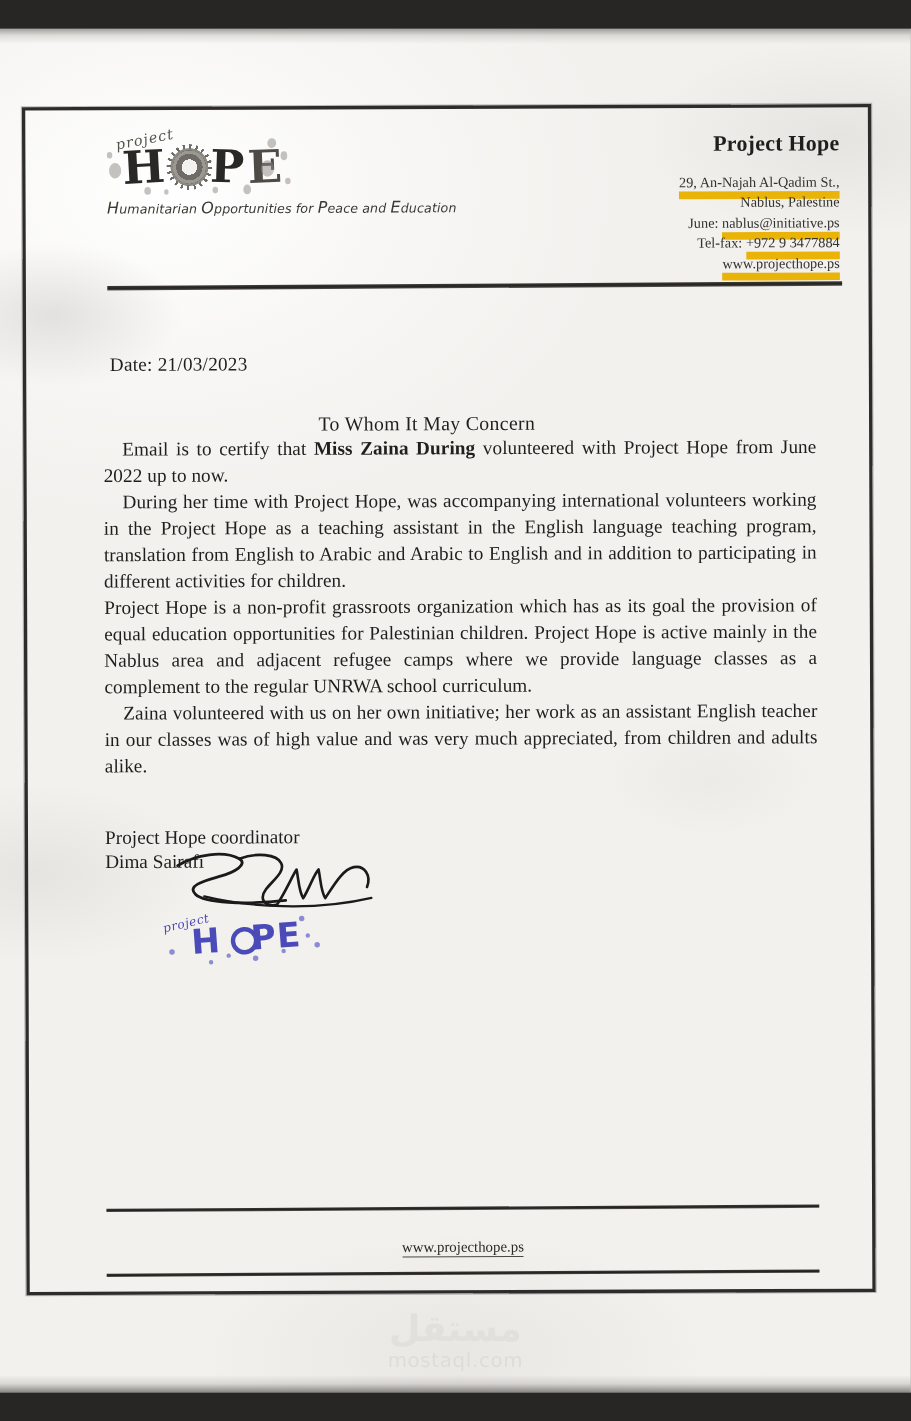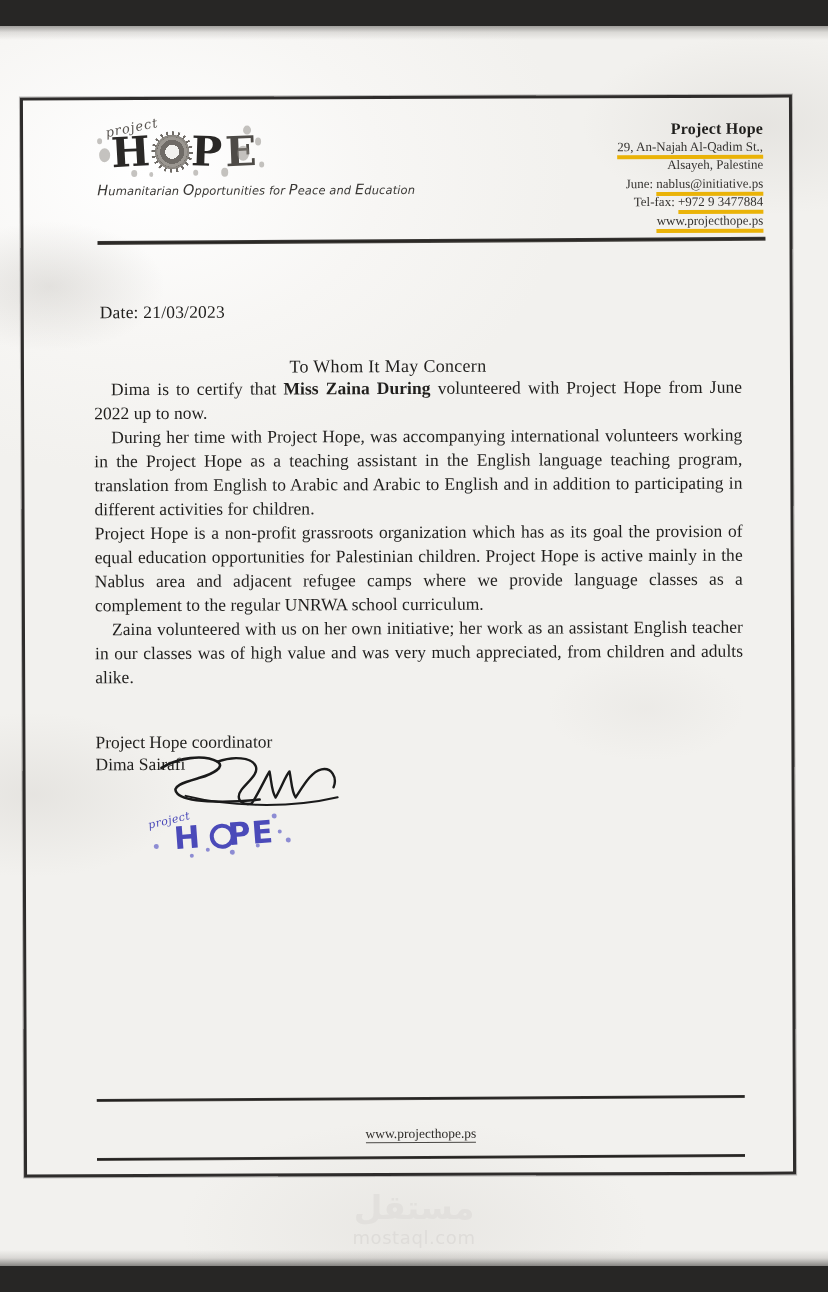--- a/index.html
+++ b/index.html
@@ -187,33 +187,34 @@
   .logo-tagline .cap { font-size: 14.5px; }
 
   .contact-block {
     text-align: right;
     padding-top: 4px;
     min-width: 210px;
   }
   .contact-org {
     font-family: "Liberation Serif", serif;
     font-weight: bold;
-    font-size: 16px;
+    font-size: 20px;
     color: #1f1e1c;
     letter-spacing: .2px;
+    margin-bottom: 14px;
   }
   .contact-line {
     font-family: "Liberation Serif", serif;
     font-size: 13px;
     color: #34322f;
     line-height: 1.42;
     white-space: nowrap;
   }
   .contact-line .u {
-    border-bottom: 4px solid #eab308;
+    border-bottom: 7px solid #eab308;
     padding-bottom: 1px;
   }
 
   .header-rule {
     height: 4px;
     background: linear-gradient(180deg, #3d3b39 0%, #24221f 55%, #55524e 100%);
     margin: 8px 24px 0 74px;
     transform: rotate(-0.15deg);
   }
 
@@ -406,21 +407,21 @@
           </div>
           <div class="logo-tagline"><span class="cap">H</span>umanitarian <span class="cap">O</span>pportunities for <span class="cap">P</span>eace and <span class="cap">E</span>ducation</div>
         </div>
 
         <div class="contact-block">
           <div class="contact-org">Project Hope</div>
           <div class="contact-line">
             <span class="u">29, An-Najah Al-Qadim St.,</span>
           </div>
           <div class="contact-line">
-            <span>Alsayeh, Palestine</span>
+            <span>Nablus, Palestine</span>
           </div>
           <div class="contact-line">
             <span>June:</span>
             <span class="u">nablus@initiative.ps</span>
           </div>
           <div class="contact-line">
             <span>Tel-fax:</span>
             <span class="u">+972 9 3477884</span>
           </div>
           <div class="contact-line">
@@ -430,21 +431,21 @@
       </div>
 
       <div class="header-rule"></div>
 
       <div class="letter-body">
 
         <div class="date-line">Date: 21/03/2023</div>
 
         <div class="salutation">To Whom It May Concern</div>
 
-        <p class="para indent p1"><span>Dima is to certify that </span><b>Miss Zaina During</b><span> volunteered with Project Hope from June 2022 up to now.</span></p>
+        <p class="para indent p1"><span>Email is to certify that </span><b>Miss Zaina During</b><span> volunteered with Project Hope from June 2022 up to now.</span></p>
 
         <p class="para indent p2">During her time with Project Hope, was accompanying international volunteers working in the Project Hope as a teaching assistant in the English language teaching program, translation from English to Arabic and Arabic to English and in addition to participating in different activities for children.</p>
 
         <p class="para p3">Project Hope is a non-profit grassroots organization which has as its goal the provision of equal education opportunities for Palestinian children.  Project Hope is active mainly in the Nablus area and adjacent refugee camps where we provide language classes as a complement to the regular UNRWA school curriculum.</p>
 
         <p class="para indent p4">Zaina volunteered with us on her own initiative; her work as an assistant English teacher in our classes was of high value and was very much appreciated, from children and adults alike.</p>
       </div>
 
       <div class="sign-block">
         <div class="sign-role">Project Hope coordinator</div>

